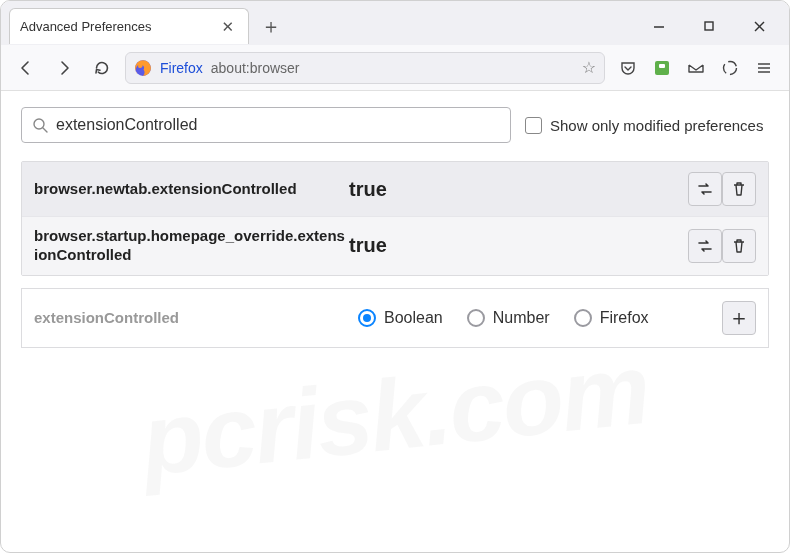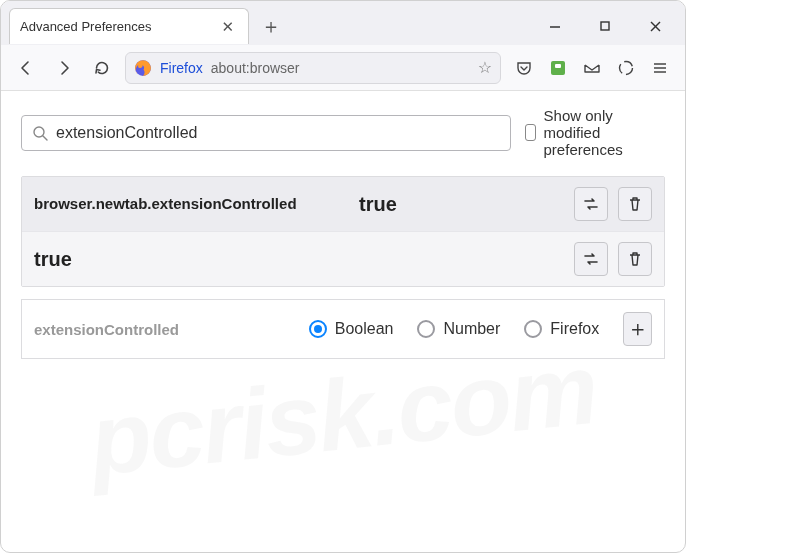--- a/index.html
+++ b/index.html
@@ -1,19 +1,19 @@
 <!DOCTYPE html>
 <html><head>
   <meta charset="utf-8">
   <style>
     * { margin:0; padding:0; box-sizing:border-box; font-family: "Segoe UI", Arial, sans-serif; }
     body { background:#fff; width:790px; height:553px; overflow:hidden; position:relative; }
 
     
-    .window{width:686px;height:553px;border:1px solid #d0d0d0;border-radius:10px;overflow:hidden;background:#fff;position:relative;}
+    .window{width:790px;height:553px;border:1px solid #d0d0d0;border-radius:10px;overflow:hidden;background:#fff;position:relative;}
 
     
     .titlebar{height:44px;background:#f0f0f4;display:flex;align-items:center;padding:6px 0 0 8px;}
     .tab{background:#fff;border:1px solid #ccc;border-bottom:none;border-radius:6px 6px 0 0;width:240px;height:36px;display:flex;align-items:center;padding:0 10px;font-size:13px;color:#333;}
     .tab .label{flex:1;}
     .tab .close{font-size:15px;color:#555;cursor:pointer;padding:2px 4px;}
     .newtab-btn{width:32px;height:32px;display:flex;align-items:center;justify-content:center;font-size:20px;color:#555;margin-left:6px;cursor:pointer;border-radius:4px;}
     .win-controls{margin-left:auto;display:flex;gap:6px;padding-right:8px;}
     .win-btn{width:44px;height:32px;display:flex;align-items:center;justify-content:center;font-size:14px;color:#333;cursor:pointer;border-radius:4px;}
 
@@ -31,21 +31,21 @@
     .content{padding:16px 20px;position:relative;z-index:2;}
     .searchrow{display:flex;align-items:center;gap:14px;}
     .searchbox{flex:0 0 490px;height:36px;border:1px solid #b5b5b9;border-radius:4px;display:flex;align-items:center;padding:0 10px;gap:8px;background:#fff;}
     .searchbox svg{color:#888;}
     .searchbox input{flex:1;border:none;outline:none;font-size:16px;color:#333;background:transparent;}
     .modified{display:flex;align-items:center;gap:8px;font-size:15px;color:#333;}
     .chk{width:17px;height:17px;border:1px solid #888;border-radius:3px;background:#fff;cursor:pointer;}
 
     
     .results{margin-top:18px;border:1px solid #dcdcdf;border-radius:2px;}
-    .prefrow{display:flex;align-items:center;padding:10px 12px;gap:10px;background:#f5f5f7;}
+    .prefrow{display:flex;align-items:center;padding:10px 12px;background:#f5f5f7;}
     .prefrow.hl{background:#ececf0;}
     .prefrow + .prefrow{border-top:1px solid #e6e6ea;}
     .prefname{width:315px;font-weight:700;font-size:15px;color:#222;line-height:1.25;word-break:break-word;}
     .prefval{width:60px;font-weight:700;font-size:20px;color:#222;}
     .spacer{flex:1;}
     .rowbtn{width:34px;height:34px;display:flex;align-items:center;justify-content:center;border:1px solid #c6c6ca;border-radius:4px;background:#f0f0f4;cursor:pointer;color:#333;}
 
     
     .addrow{margin-top:12px;border:1px solid #dcdcdf;display:flex;align-items:center;padding:12px;gap:24px;}
     .addname{font-weight:700;font-size:15px;color:#999;width:300px;}
@@ -176,20 +176,21 @@
               <path d="M4 7h9l-2-2M16 13H7l2 2" fill="none" stroke="currentColor" stroke-width="1.6" stroke-linecap="round" stroke-linejoin="round"></path>
             </svg>
           </div>
         <div class="rowbtn">
             <svg width="18" height="18" viewBox="0 0 18 18">
               <path d="M4 5h10M7 5V3h4v2M6 5l1 10h4l1-10" fill="none" stroke="currentColor" stroke-width="1.4" stroke-linejoin="round"></path>
             </svg>
           </div>
       </div>
       <div class="prefrow">
+        <div class="prefname">browser.startup.homepage_override.extensionControlled</div>
         <div class="prefval">true</div>
         <div class="spacer"></div>
         <div class="rowbtn">
             <svg width="20" height="20" viewBox="0 0 20 20">
               <path d="M4 7h9l-2-2M16 13H7l2 2" fill="none" stroke="currentColor" stroke-width="1.6" stroke-linecap="round" stroke-linejoin="round"></path>
             </svg>
           </div>
         <div class="rowbtn">
             <svg width="18" height="18" viewBox="0 0 18 18">
               <path d="M4 5h10M7 5V3h4v2M6 5l1 10h4l1-10" fill="none" stroke="currentColor" stroke-width="1.4" stroke-linejoin="round"></path>

